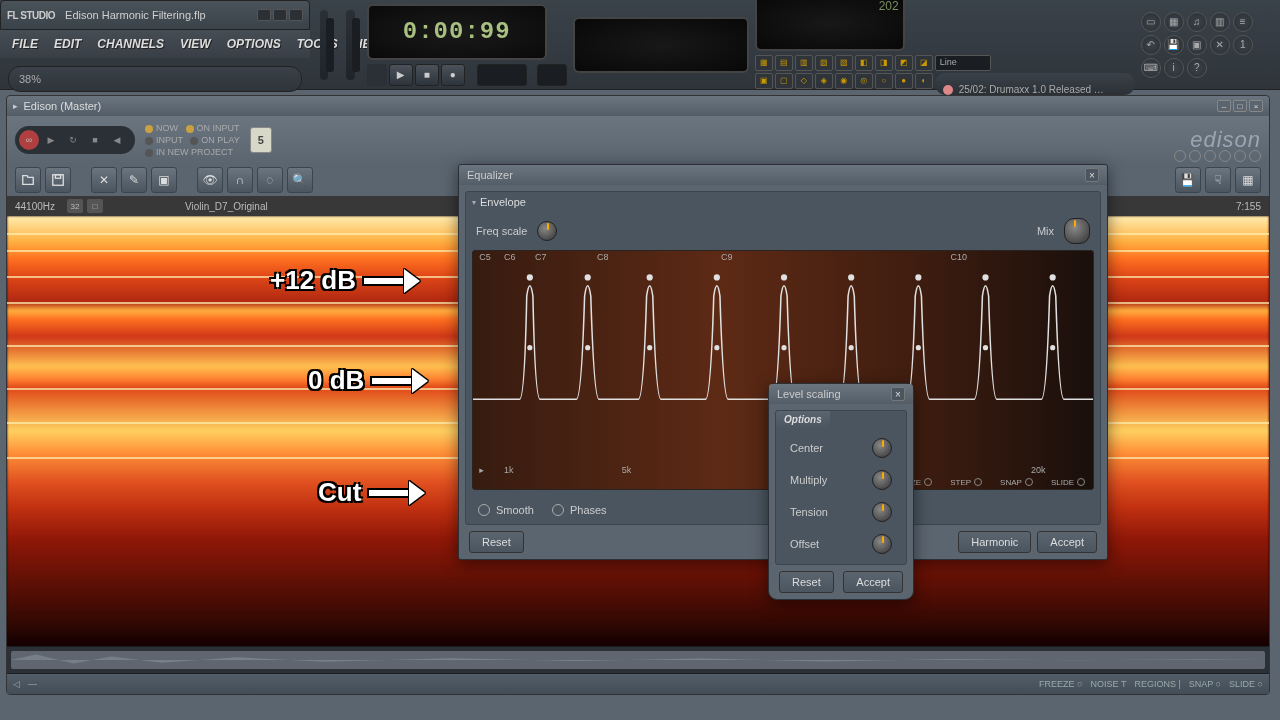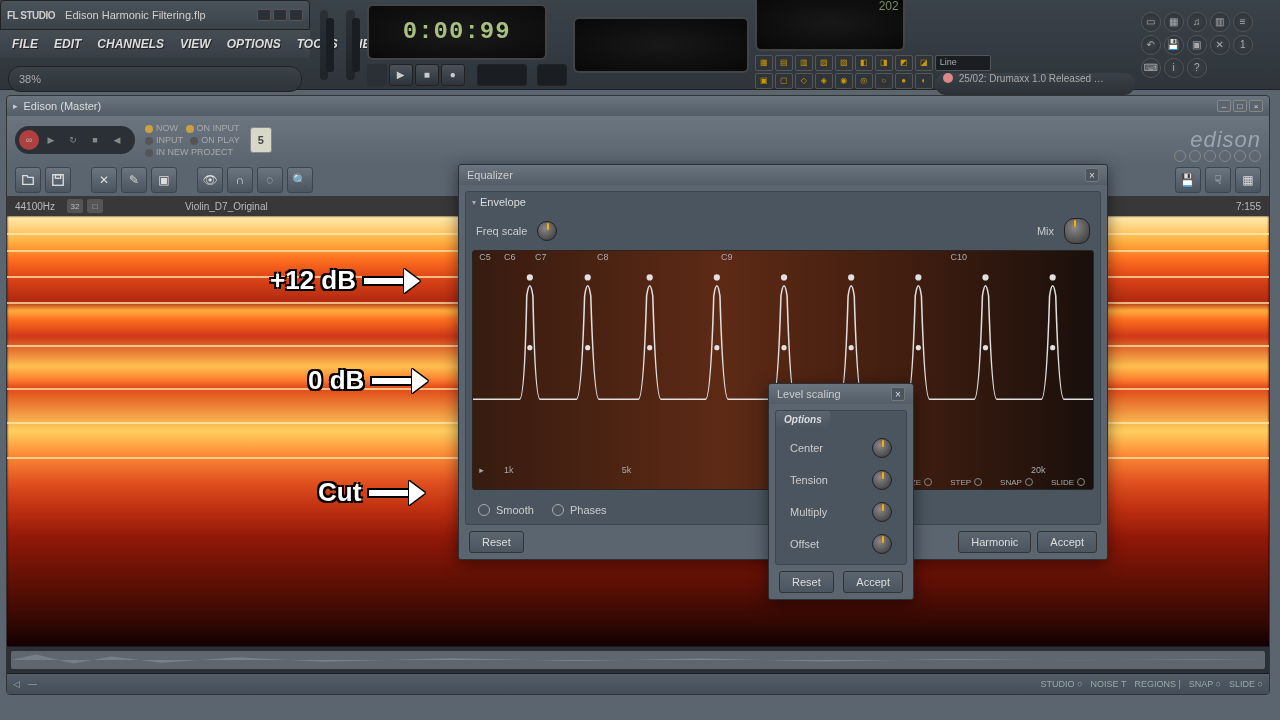--- a/index.html
+++ b/index.html
@@ -23,21 +23,21 @@
 .timecode { width:180px; height:56px; background:radial-gradient(#1a1a1a,#0a0a0a); border:2px solid #444; border-radius:6px; display:flex; align-items:center; justify-content:center; color:#a8c080; font-family: 'Courier New', monospace; font-size:24px; font-weight:bold; letter-spacing:1px; }
 .lcd { width:176px; height:56px; background:radial-gradient(#181818,#080808); border:2px solid #444; border-radius:6px; }
 .lcd2 { width:150px; height:56px; background:radial-gradient(#181818,#080808); border:2px solid #444; border-radius:6px; position:relative; }
 .lcd2 .tiny { position:absolute; font-size:12px; color:#7a9060; }
 .toolbar-icons { display:flex; gap:3px; flex-wrap:wrap; align-content:flex-start; }
 .ticon { width:20px; height:20px; background:radial-gradient(#3a4148,#2a3036); border:1px solid #555; border-radius:10px; display:inline-flex; align-items:center; justify-content:center; font-size:10px; color:#aaa; }
 .transport { display:flex; gap:2px; align-items:center; }
 .tbtn { width:24px; height:22px; background:linear-gradient(#4a525a,#2e343a); border:1px solid #222; border-radius:3px; display:flex; align-items:center; justify-content:center; color:#ccc; font-size:10px; }
 .pattern { width:50px; height:22px; background:#1a1e22; border:1px solid #222; border-radius:3px; }
 
-.news { width:170px; height:22px; background:linear-gradient(#3a4148,#2a3036); border-radius:11px; display:flex; align-items:flex-start; padding:0 8px; font-size:10px; color:#aaa; }
+.news { width:170px; height:22px; background:linear-gradient(#3a4148,#2a3036); border-radius:11px; display:flex; align-items:flex-end; padding:0 8px; font-size:10px; color:#aaa; }
 .news .dot { width:10px; height:10px; background:#d88; border-radius:5px; margin-right:6px; }
 
 .snap-grid { display:flex; gap:2px; }
 .sbtn { width:18px; height:16px; background:#2e343a; border:1px solid #555; border-radius:2px; display:flex; align-items:center; justify-content:center; font-size:8px; color:#c90; }
 .snap-select { width:56px; height:16px; background:#1a1e22; border:1px solid #555; border-radius:2px; font-size:9px; color:#aaa; padding:1px 4px; }
 
 
 .edison-win { position:absolute; left:6px; top:95px; width:1264px; height:600px; background:#5a6570; border:1px solid #333; border-radius:4px; }
 .edison-title { height:20px; background:linear-gradient(180deg,#6a7580,#525d68); border-radius:4px 4px 0 0; display:flex; align-items:center; padding:0 6px; font-size:11px; color:#ddd;}
 .edison-title .arrow { font-size:9px; margin-right:6px; color:#ccc; }
@@ -316,21 +316,21 @@
         <div class="hl" style="top:56%"></div>
     </div>
   </div>
 
   <div class="wave-strip"></div>
 
   <div class="edison-foot">
     <span>◁</span>
     <span class="fb">—</span>
     <div class="right">
-      <span>STUDIO ○</span>
+      <span>FREEZE ○</span>
       <span>NOISE T</span>
       <span>REGIONS |</span>
       <span>SNAP ○</span>
       <span>SLIDE ○</span>
     </div>
   </div>
 </div>
 
 <div class="anno" style="left:270px; top:265px">
   <span>+12 dB</span>
@@ -449,38 +449,38 @@
     <div class="btnrow">
       <div class="btn">Reset</div>
       <div class="btn-group-right">
         <div class="btn">Harmonic</div>
         <div class="btn">Accept</div>
       </div>
     </div>
   </div>
 </div>
 
-<div class="dialog" style="left:768px; top:383px; width:146px;">
+<div class="dialog" style="left:768px; top:383px; width:146px;border-radius:9px;">
   <div class="dlg-title">
     <span>Level scaling</span>
     <span class="x">×</span>
   </div>
   <div class="dlg-body">
     <div class="ls-panel">
       <div class="ls-head">Options</div>
       <div class="ls-row">
         <span>Center</span>
         <span class="knob"></span>
       </div>
       <div class="ls-row">
+        <span>Multiply</span>
+        <span class="knob"></span>
+      </div>
+      <div class="ls-row">
         <span>Tension</span>
-        <span class="knob"></span>
-      </div>
-      <div class="ls-row">
-        <span>Multiply</span>
         <span class="knob"></span>
       </div>
       <div class="ls-row">
         <span>Offset</span>
         <span class="knob"></span>
       </div>
     </div>
     <div class="btnrow" style="margin-top:6px">
       <div class="btn">Reset</div>
       <div class="btn">Accept</div>

